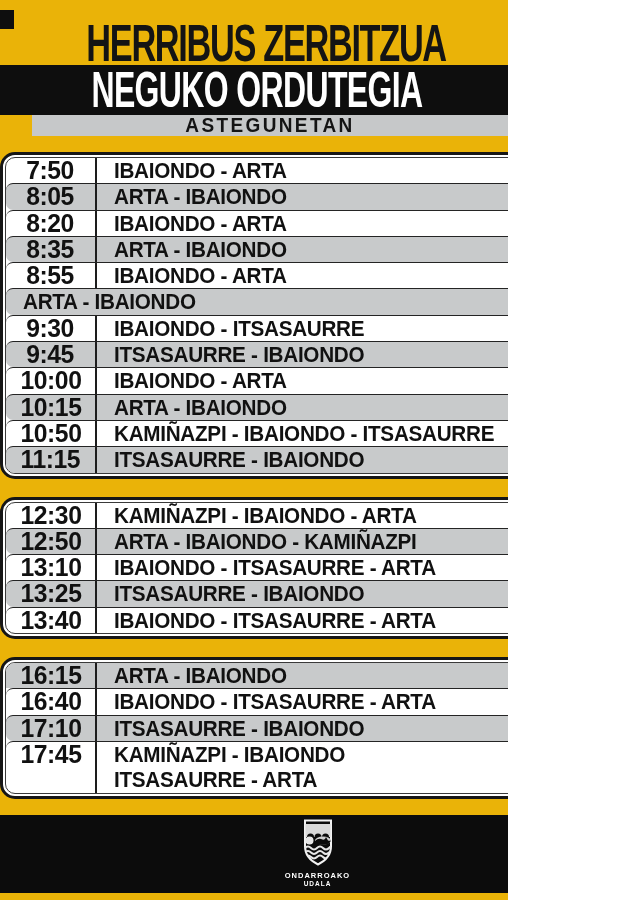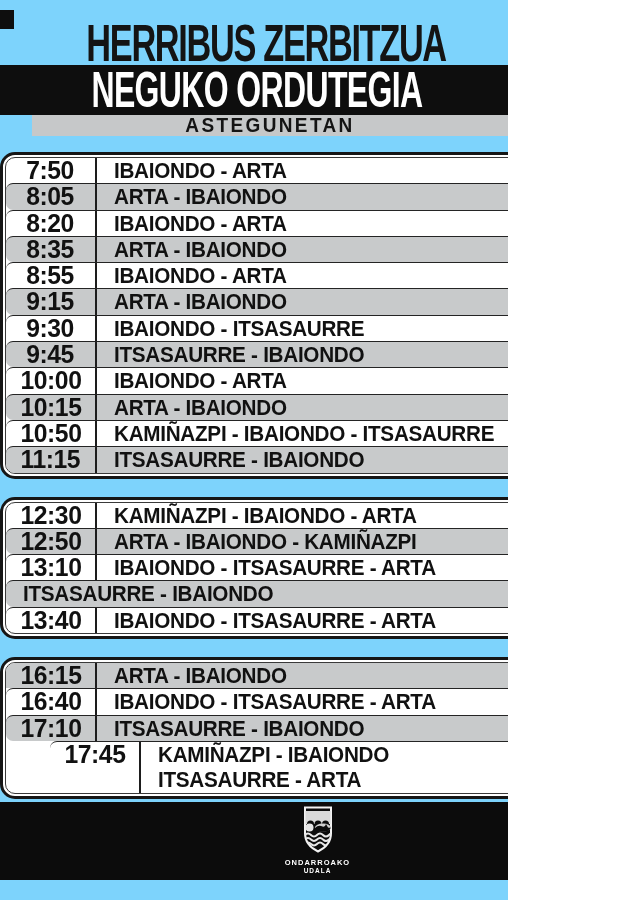--- a/index.html
+++ b/index.html
@@ -1,17 +1,17 @@
 <!DOCTYPE html>
 <html><head>
 <meta charset="utf-8">
 <style>
   html,body { margin:0; padding:0; background:#ffffff; }
   .page {
-    position:relative; width:508px; height:900px; background:#7dd3fc;
+    position:relative; width:508px; height:900px; background:#eab308;
     overflow:hidden; font-family:"Liberation Sans", sans-serif; color:#121212;
   }
   .corner-mark { position:absolute; left:0; top:10px; width:14px; height:19px; background:#0e0e0e; }
 
   .main-title {
     margin-top:19px; height:46px; line-height:48px; text-align:center;
     font-weight:700; font-size:52px; letter-spacing:-2px; white-space:nowrap;
     transform:scaleX(0.66); color:#141414;
   }
   .band-black { height:50px; background:#0e0e0e; overflow:hidden; }
@@ -28,37 +28,37 @@
   .tbl {
     width:554px; margin:16px auto 0; box-sizing:border-box;
     border:3px solid #161616; border-radius:15px; padding:2px; background:#ffffff;
   }
   .tbl + .tbl { margin-top:18px; }
   .tbl-inner { border:1.5px solid #3a3a3a; border-radius:10px; overflow:hidden; background:#ffffff; }
 
   .row { display:flex; height:25.3px; align-items:stretch; }
   .row + .row { border-top:1.6px solid #242424;border-radius:7px; }
   .row.shaded { background:#c8cacb; }
-  .row.tall { height:51px;margin-left:44px; }
+  .row.tall { height:51px; }
 
   .cell-time {
     flex:0 0 89px; width:89px; border-right:2.2px solid #1d1d1d;
     text-align:center; font-weight:700; font-size:26px; line-height:25px;
     letter-spacing:-0.5px; color:#111111;
   }
   .cell-time .txt { display:inline-block; transform:scaleX(0.95); }
   .cell-route {
     flex:1; padding-left:17px; font-weight:700; font-size:22px; line-height:25px;
     letter-spacing:-0.3px; color:#111111; white-space:nowrap; overflow:hidden;
   }
   .cell-route .txt { display:inline-block; transform:scaleX(0.94); transform-origin:0 50%; }
   .cell-route .line { display:block; }
 
   .footer {
-    position:absolute; left:0; bottom:20px; width:635px; height:78px;
+    position:absolute; left:0; bottom:7px; width:635px; height:78px;
     background:#0c0c0c; text-align:center; color:#ffffff;
   }
   .footer svg { margin-top:4px; display:inline-block; }
   .footer .org1 { font-size:7.5px; font-weight:700; letter-spacing:1px; line-height:9px; margin-top:1px; }
   .footer .org2 { font-size:6.5px; font-weight:700; letter-spacing:1px; line-height:8px; }
 </style>
 </head>
 <body>
 
 <div class="page">
@@ -90,21 +90,20 @@
         </div>
         <div class="row shaded">
           <div class="cell-time"><span class="txt">8:35</span></div>
           <div class="cell-route"><span class="txt">ARTA - IBAIONDO</span></div>
         </div>
         <div class="row">
           <div class="cell-time"><span class="txt">8:55</span></div>
           <div class="cell-route"><span class="txt">IBAIONDO - ARTA</span></div>
         </div>
         <div class="row shaded">
-          <div class="cell-time"><span class="txt">9:15</span></div>
           <div class="cell-route"><span class="txt">ARTA - IBAIONDO</span></div>
         </div>
         <div class="row">
           <div class="cell-time"><span class="txt">9:30</span></div>
           <div class="cell-route"><span class="txt">IBAIONDO - ITSASAURRE</span></div>
         </div>
         <div class="row shaded">
           <div class="cell-time"><span class="txt">9:45</span></div>
           <div class="cell-route"><span class="txt">ITSASAURRE - IBAIONDO</span></div>
         </div>
@@ -135,20 +134,21 @@
         </div>
         <div class="row shaded">
           <div class="cell-time"><span class="txt">12:50</span></div>
           <div class="cell-route"><span class="txt">ARTA - IBAIONDO - KAMIÑAZPI</span></div>
         </div>
         <div class="row">
           <div class="cell-time"><span class="txt">13:10</span></div>
           <div class="cell-route"><span class="txt">IBAIONDO - ITSASAURRE - ARTA</span></div>
         </div>
         <div class="row shaded">
+          <div class="cell-time"><span class="txt">13:25</span></div>
           <div class="cell-route"><span class="txt">ITSASAURRE - IBAIONDO</span></div>
         </div>
         <div class="row">
           <div class="cell-time"><span class="txt">13:40</span></div>
           <div class="cell-route"><span class="txt">IBAIONDO - ITSASAURRE - ARTA</span></div>
         </div>
       </div>
   </div>
 
   <div class="tbl">

